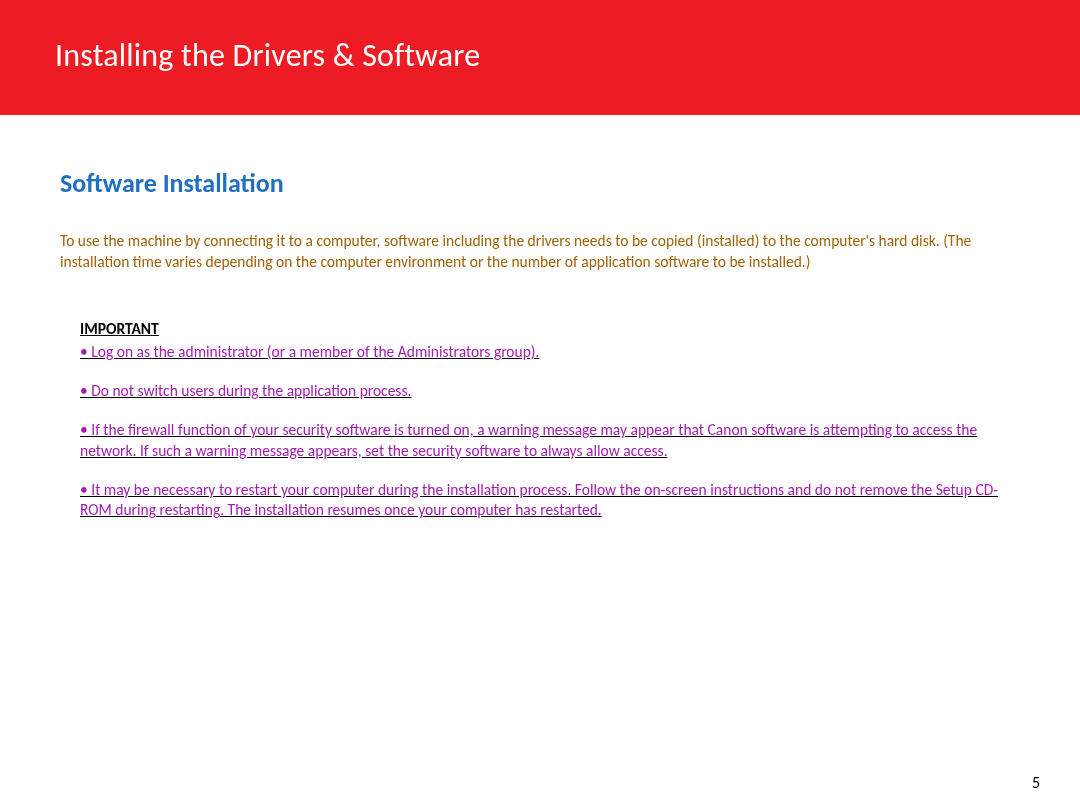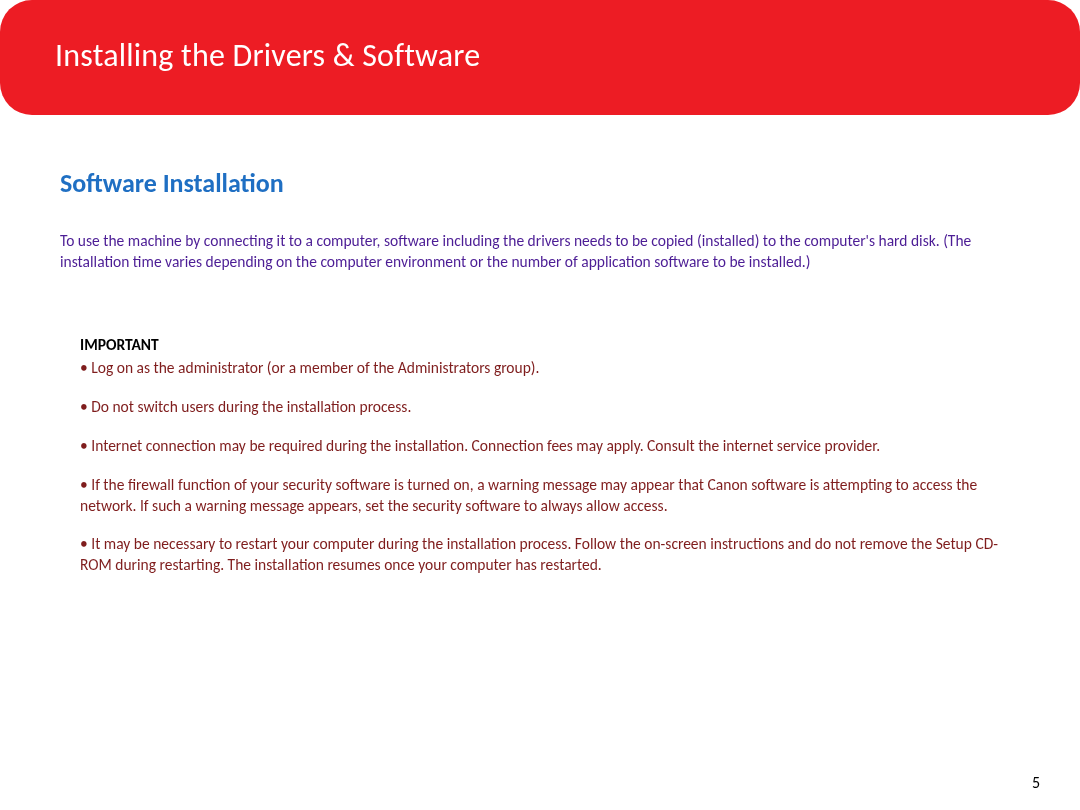--- a/index.html
+++ b/index.html
@@ -13,55 +13,55 @@
       height: 810px;
       background: #ffffff;
       position: relative;
       overflow: hidden;
     }
     .header-bar {
       background: #ed1c24;
       width: 100%;
       height: 115px;
       padding: 36px 0 0 55px;
-      border-radius: 32px;
     }
     .header-title {
       color: #ffffff;
       font-size: 32px;
       font-weight: 400;
       letter-spacing: 0.2px;
     }
     .content {
       padding: 52px 60px 0 60px;
     }
     .section-heading {
       color: #1f6fc3;
       font-size: 26px;
       font-weight: 700;
       margin-bottom: 32px;
     }
     .intro-text {
-      color: #4c1d95;
+      color: #a16207;
       font-size: 15.5px;
       line-height: 1.35;
-      margin-bottom: 62px;
+      margin-bottom: 46px;
     }
     .important-block {
       padding-left: 20px;
+      text-decoration: underline;
     }
     .important-label {
       font-weight: 700;
       font-size: 15.5px;
       color: #000000;
       margin-bottom: 4px;
     }
     .bullet-item {
       font-size: 15.5px;
-      color: #7f1d1d;
+      color: #a21caf;
       line-height: 1.35;
       margin-bottom: 18px;
       margin-left: -20px;
       padding-left: 20px;
     }
     .bullet-item:first-of-type {
       margin-bottom: 18px;
     }
     .page-number {
       position: absolute;
@@ -78,20 +78,19 @@
   <h1 class="header-title">Installing  the Drivers &amp; Software</h1>
 </div>
 
 <div class="content">
   <h2 class="section-heading">Software Installation</h2>
   <p class="intro-text">To use the machine by connecting it to a computer, software including the drivers needs to be copied (installed) to the computer's hard disk. (The installation time varies depending on the computer environment or the number of application software to be installed.)</p>
 
   <div class="important-block">
     <div class="important-label">IMPORTANT</div>
     <div class="bullet-item">• Log on as the administrator (or a member of the Administrators group).</div>
-    <div class="bullet-item">• Do not switch users during the installation process.</div>
-    <div class="bullet-item">• Internet connection may be required during the installation. Connection fees may apply. Consult the internet service provider.</div>
+    <div class="bullet-item">• Do not switch users during the application process.</div>
     <div class="bullet-item">• If the firewall function of your security software is turned on, a warning message may appear that Canon software is attempting to access the network. If such a warning message appears, set the security software to always allow access.</div>
     <div class="bullet-item">• It may be necessary to restart your computer during the installation process. Follow the on-screen instructions and do not remove the Setup CD-ROM during restarting. The installation resumes once your computer has restarted.</div>
   </div>
 </div>
 
 <div class="page-number">5</div>
 
 </body></html>

